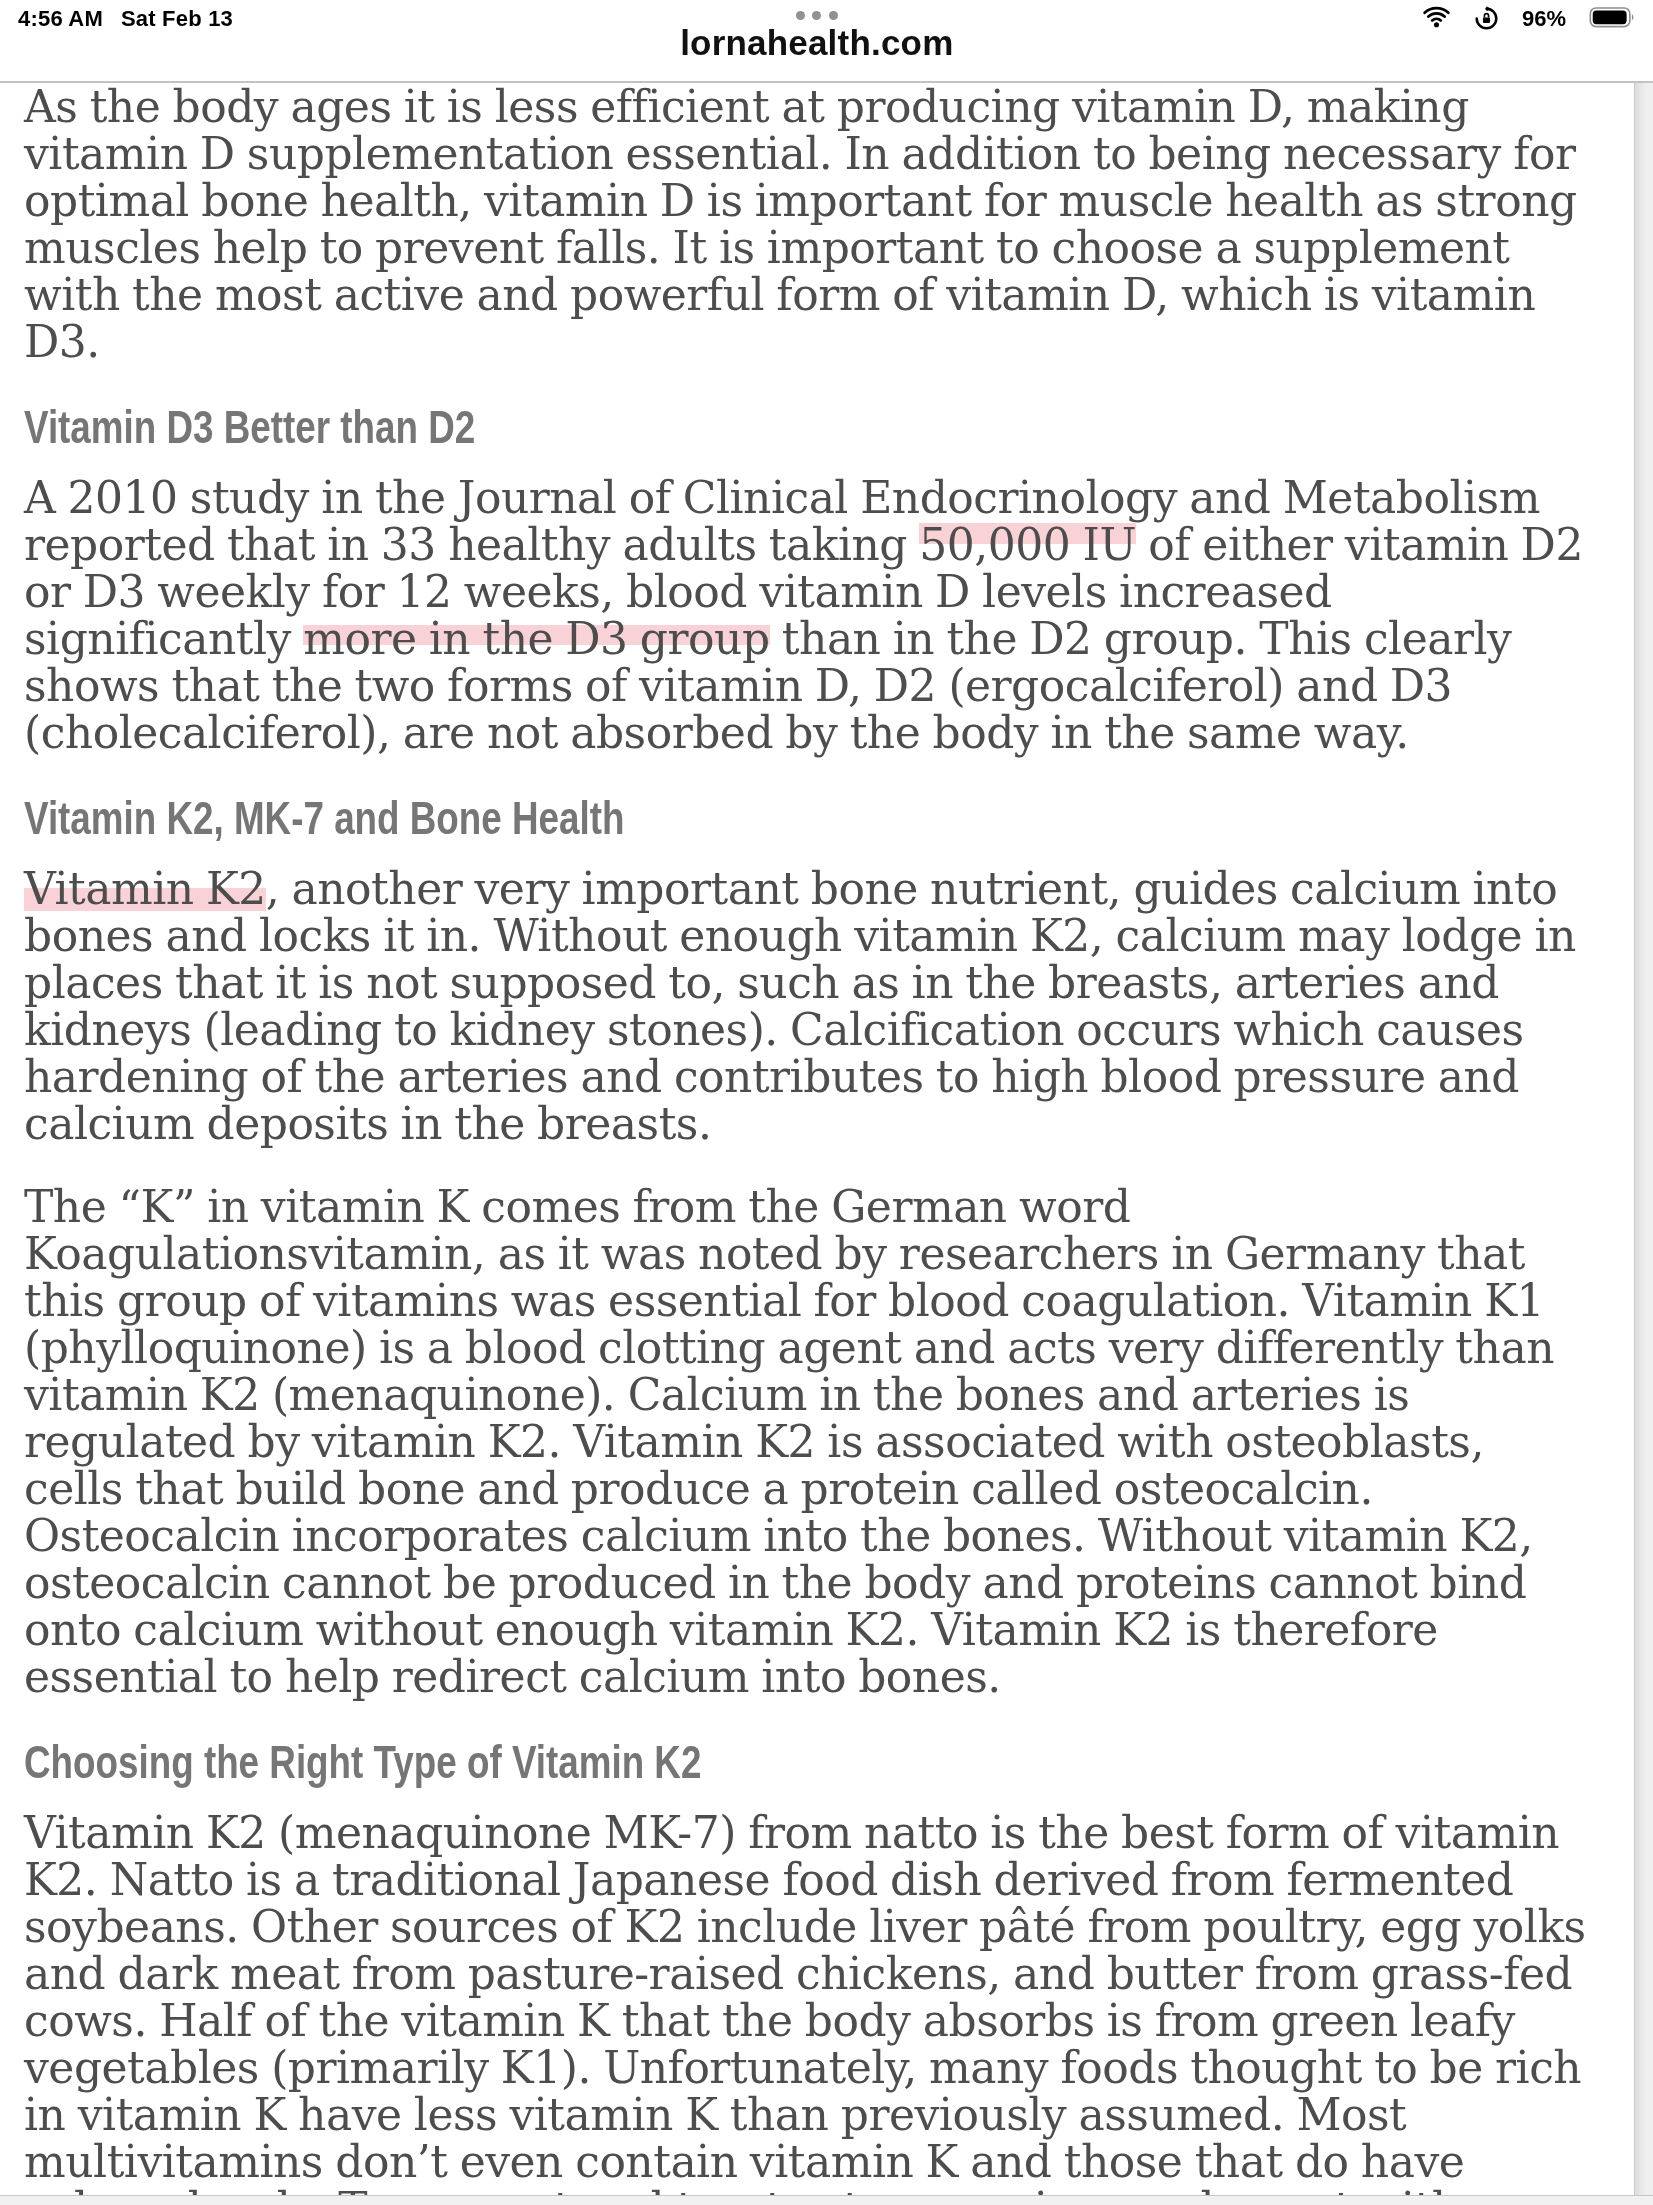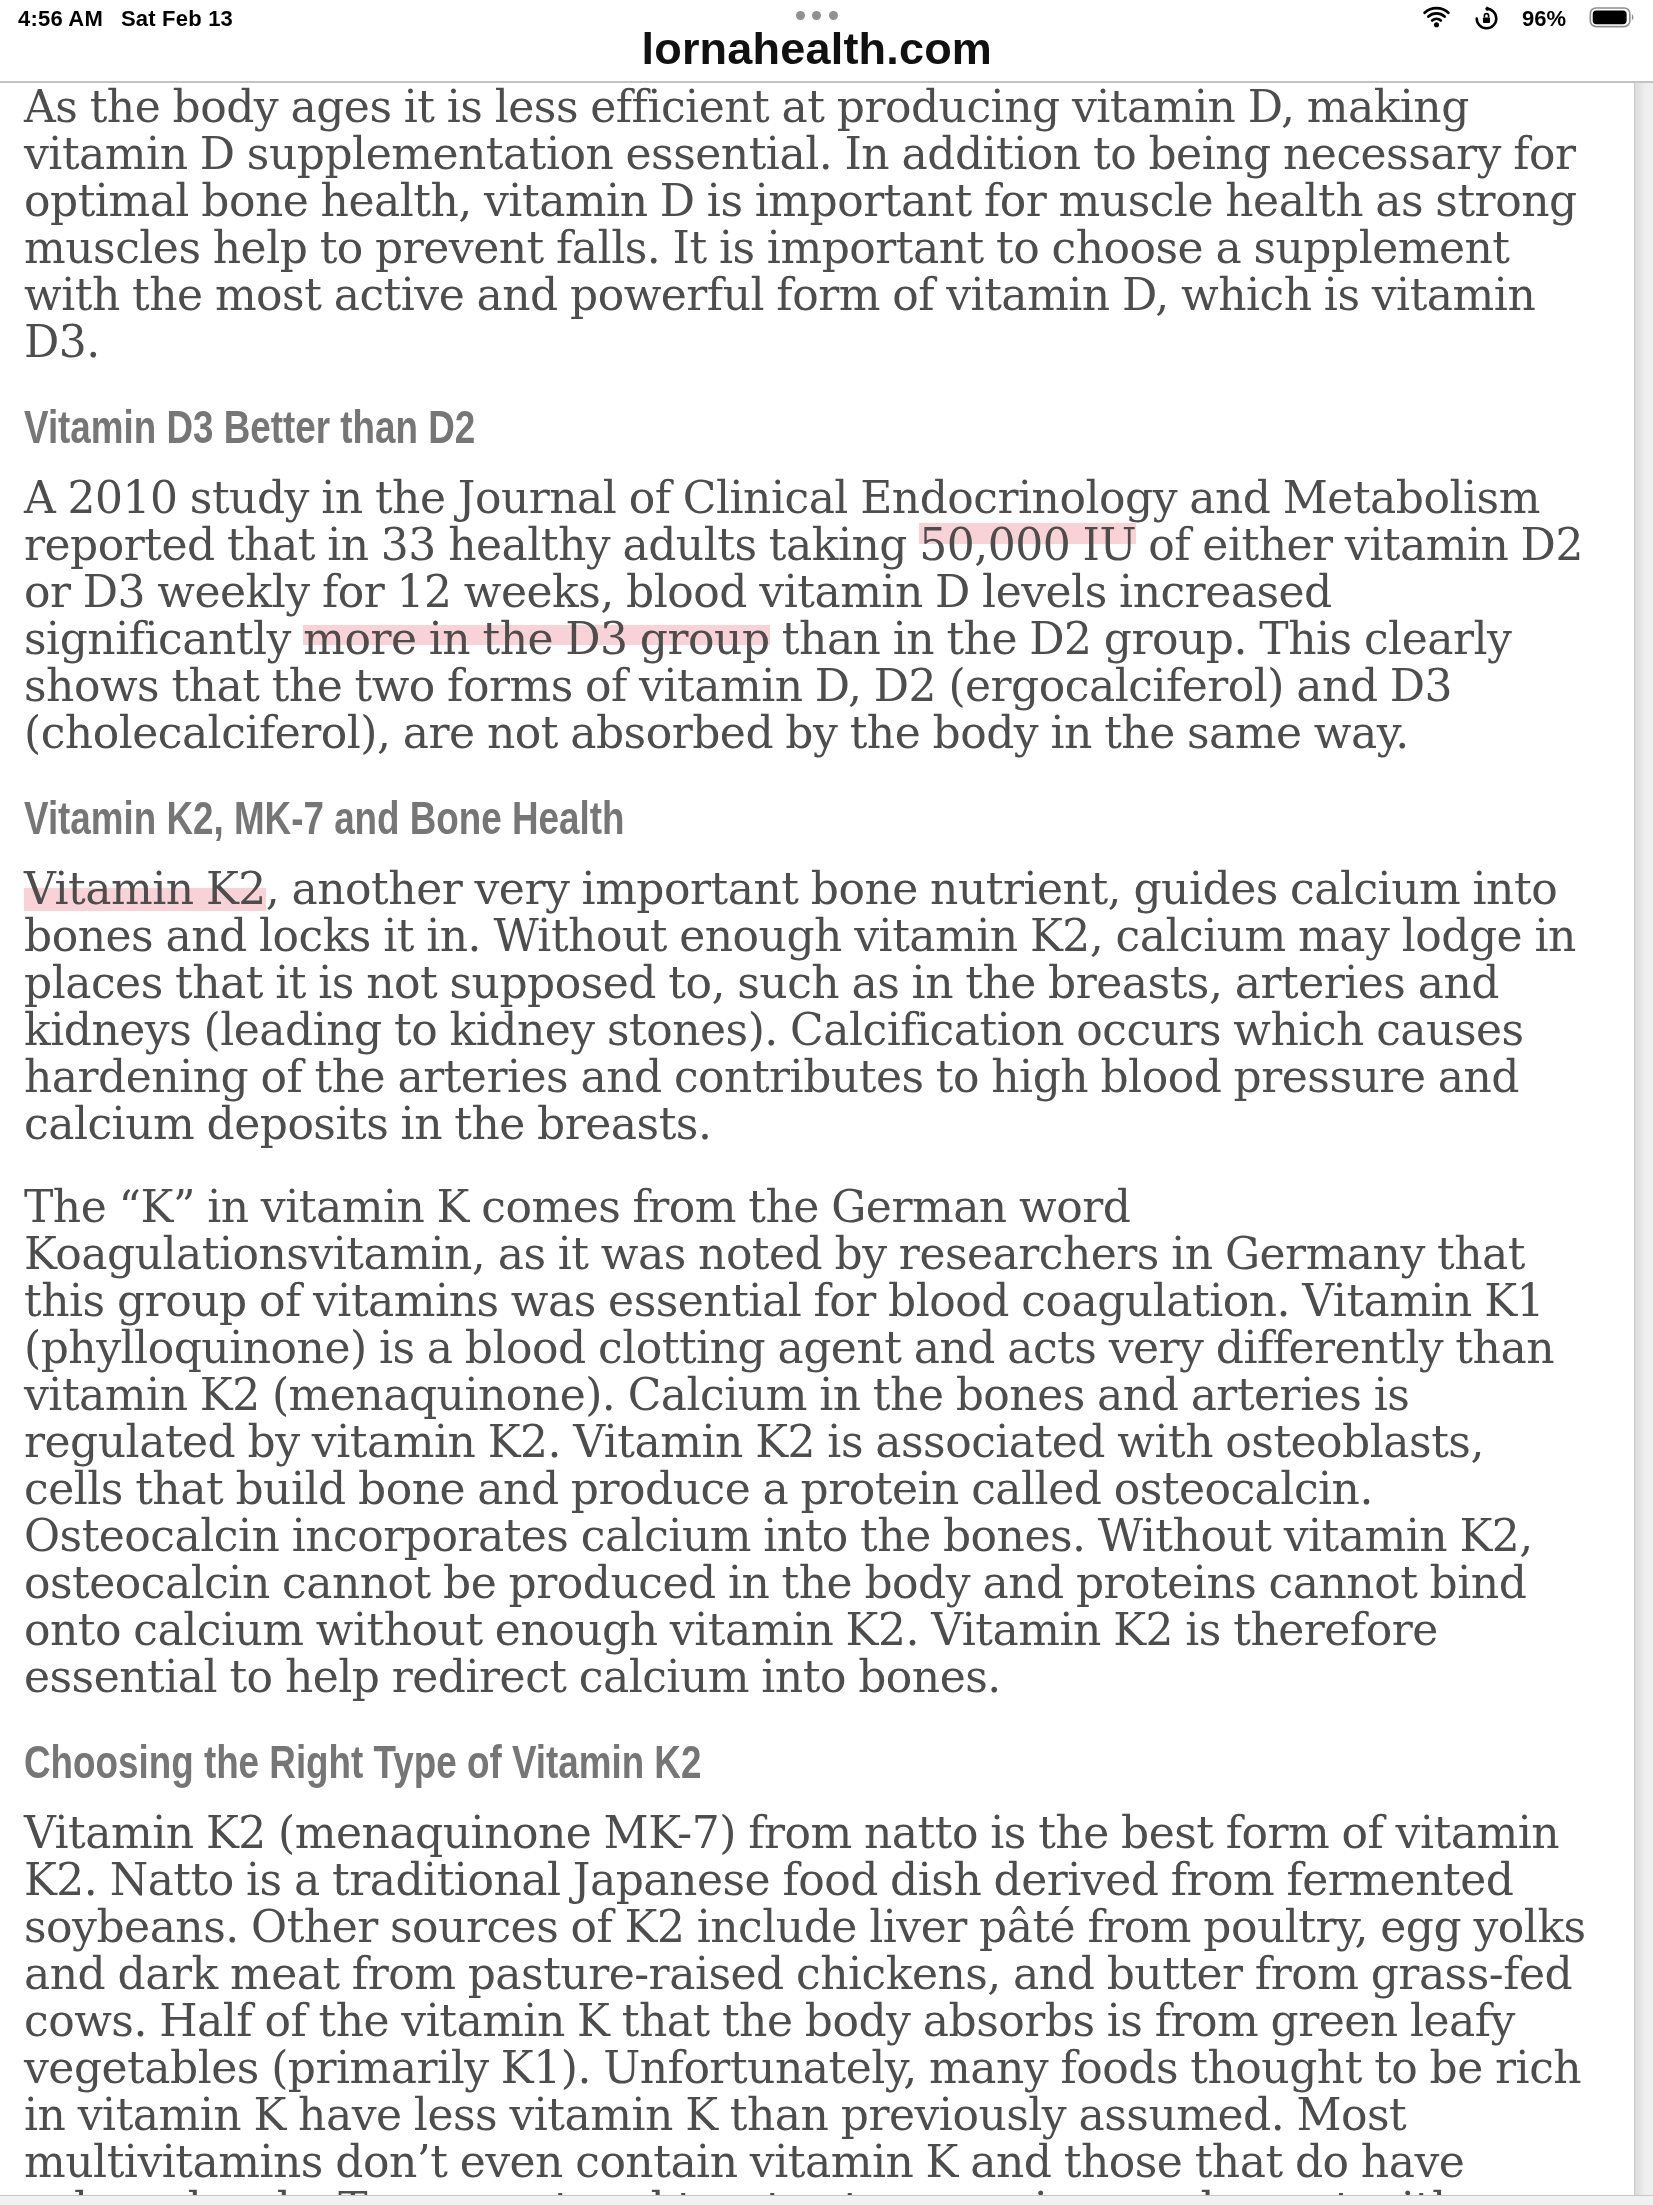--- a/index.html
+++ b/index.html
@@ -16,21 +16,21 @@
   .sb-left{display:flex;gap:18px;font-size:22px;font-weight:700;color:#000;letter-spacing:0.2px}
   .sb-right{display:flex;align-items:flex-start;gap:23px;font-size:22px;font-weight:700;color:#000}
   .sb-right svg{display:block}
   
   .site-header{
     position:absolute;top:0;left:0;right:19.4px;height:81px;z-index:5;
     display:flex;flex-direction:column;align-items:center;
   }
   .menu-dots{display:flex;gap:7.3px;margin-top:11.3px;cursor:pointer}
   .menu-dots i{width:9px;height:9px;border-radius:50%;background:#909095;display:block}
-  .site-title{margin-top:3.2px;font-size:45px;font-weight:700;color:#111;letter-spacing:0.2px}
+  .site-title{margin-top:3.2px;font-size:35px;font-weight:700;color:#111;letter-spacing:0.2px}
   .header-rule{position:absolute;top:81px;left:0;right:0;height:1.6px;background:#c3c3c3;z-index:6}
   
   .article{
     position:absolute;top:81px;left:0;right:19.4px;bottom:9.7px;
     padding:1.6px 45px 0 24px;overflow:hidden;box-sizing:border-box;
   }
   .article p{
     font-family:"DejaVu Serif","Liberation Serif",serif;
     font-size:44px;line-height:47px;color:#4d4d4d;
     letter-spacing:-0.5px;word-spacing:-1.2px;

